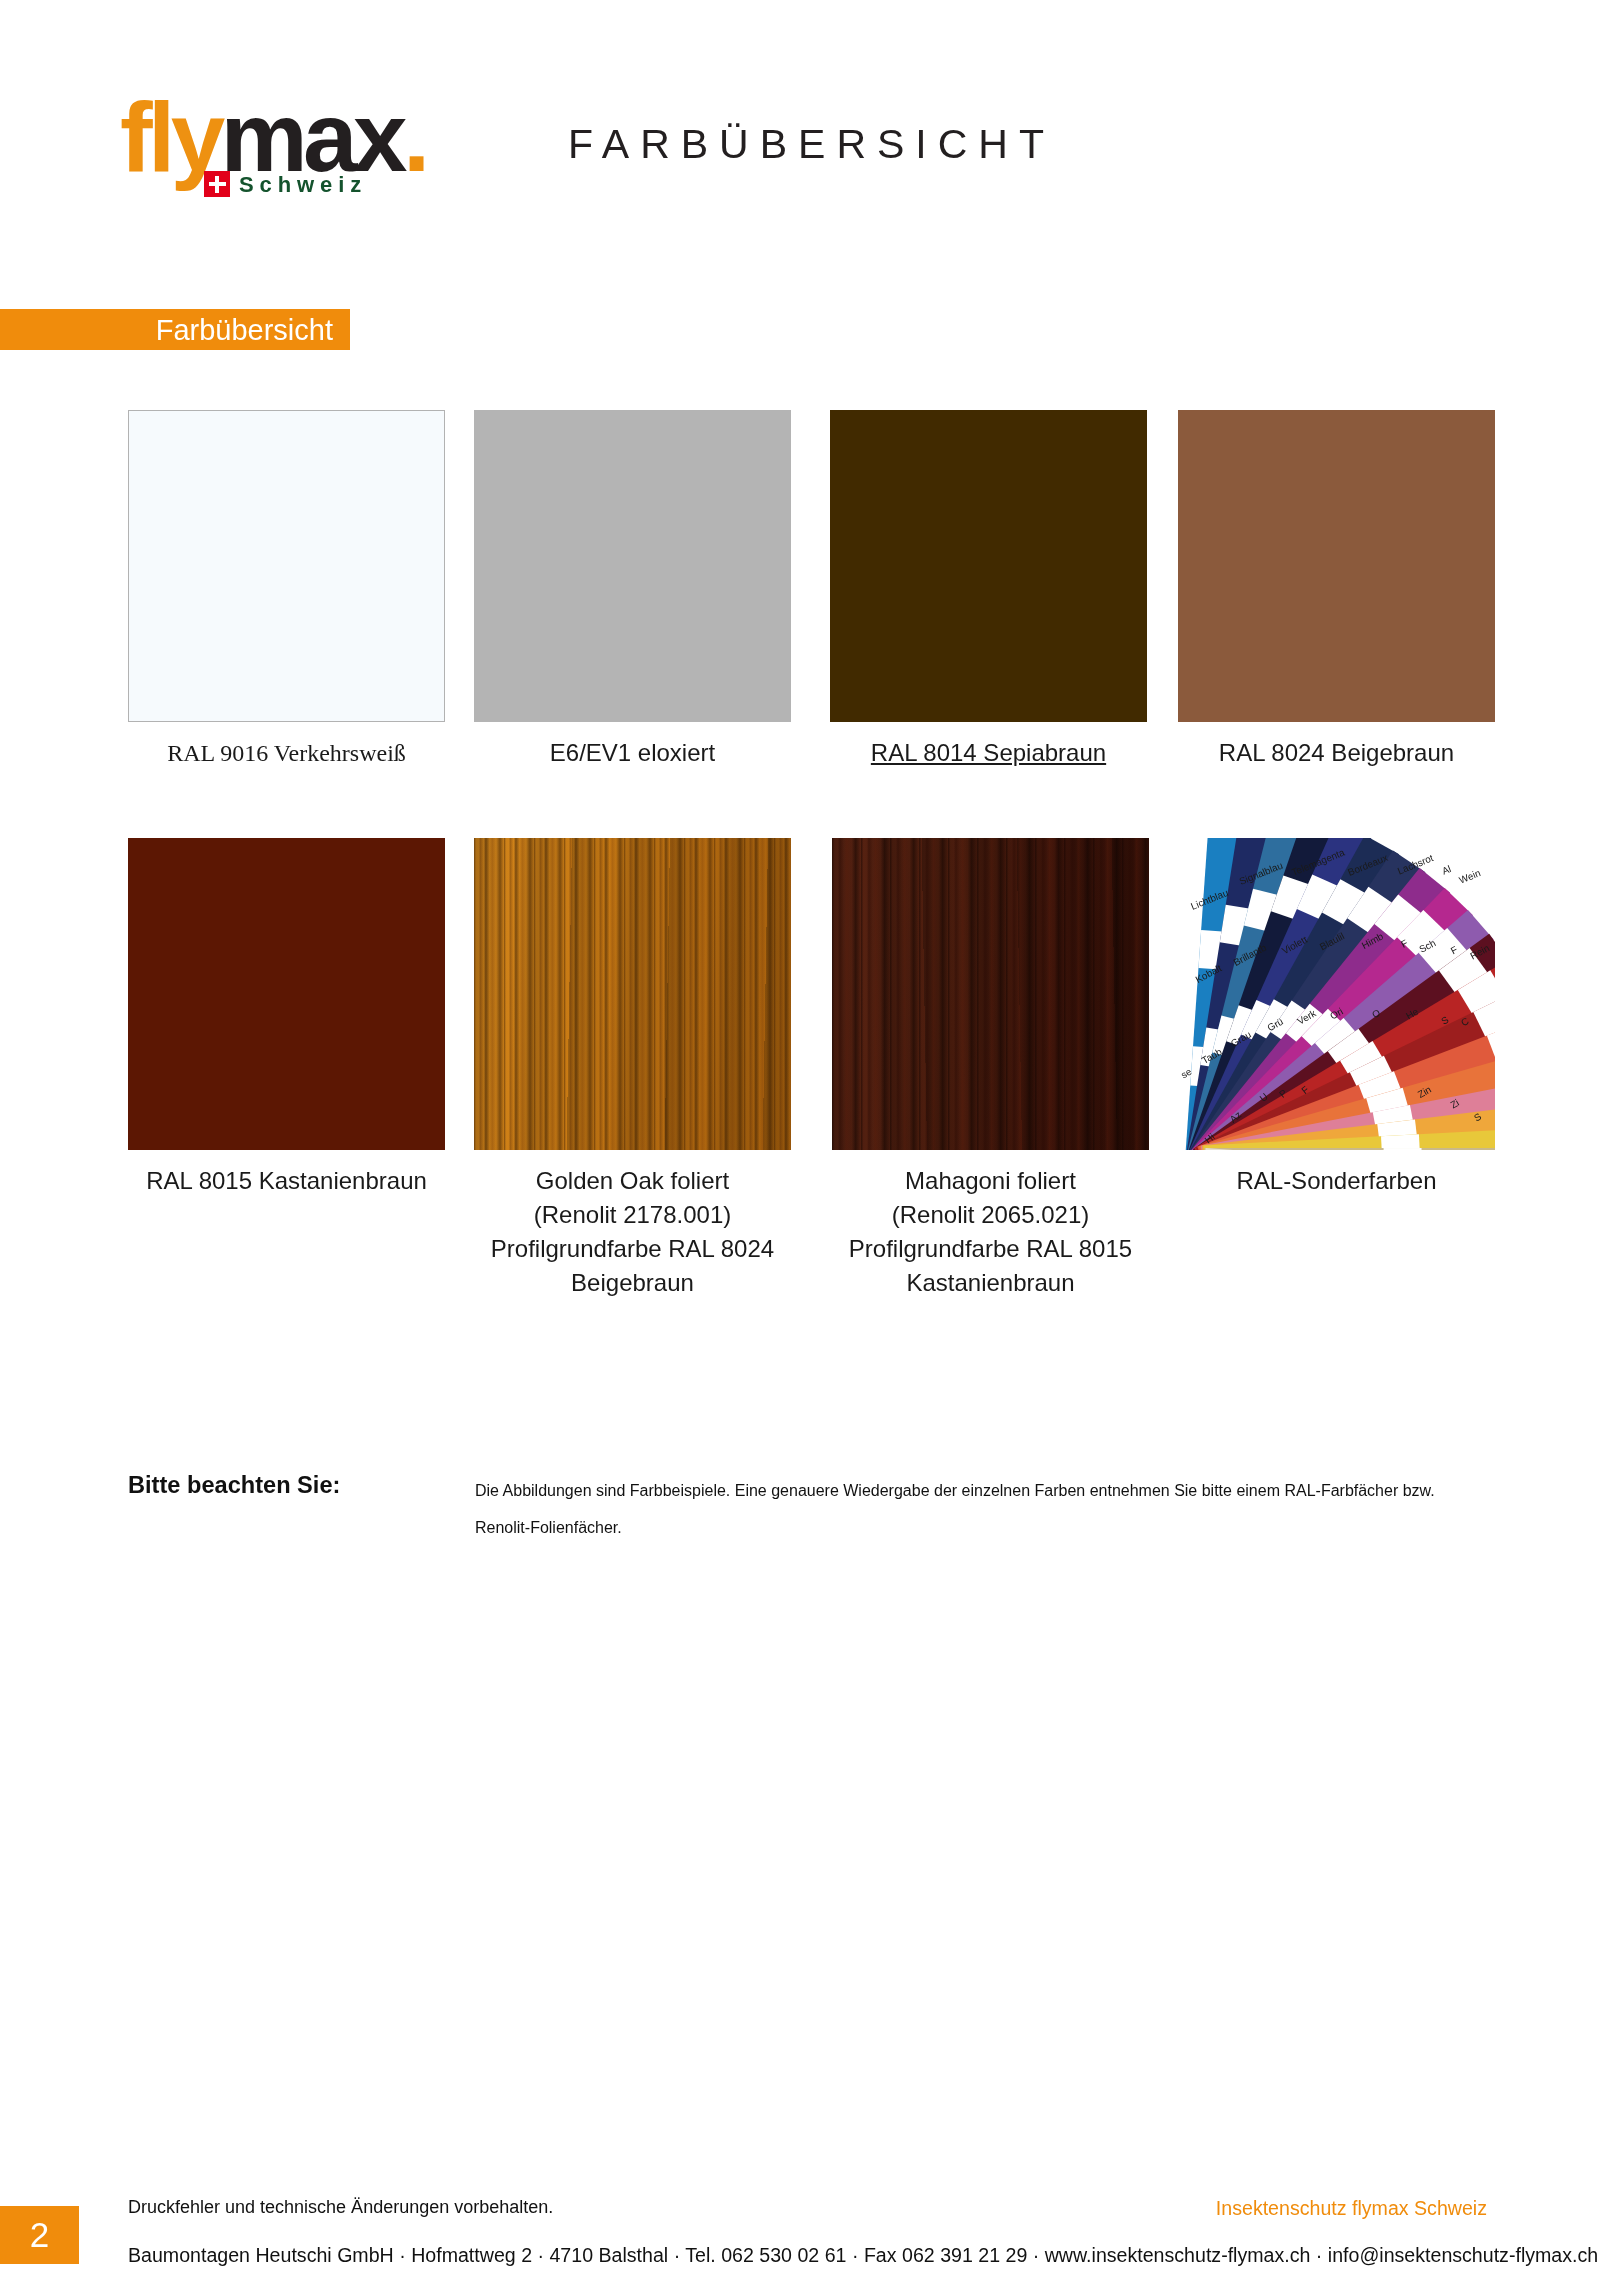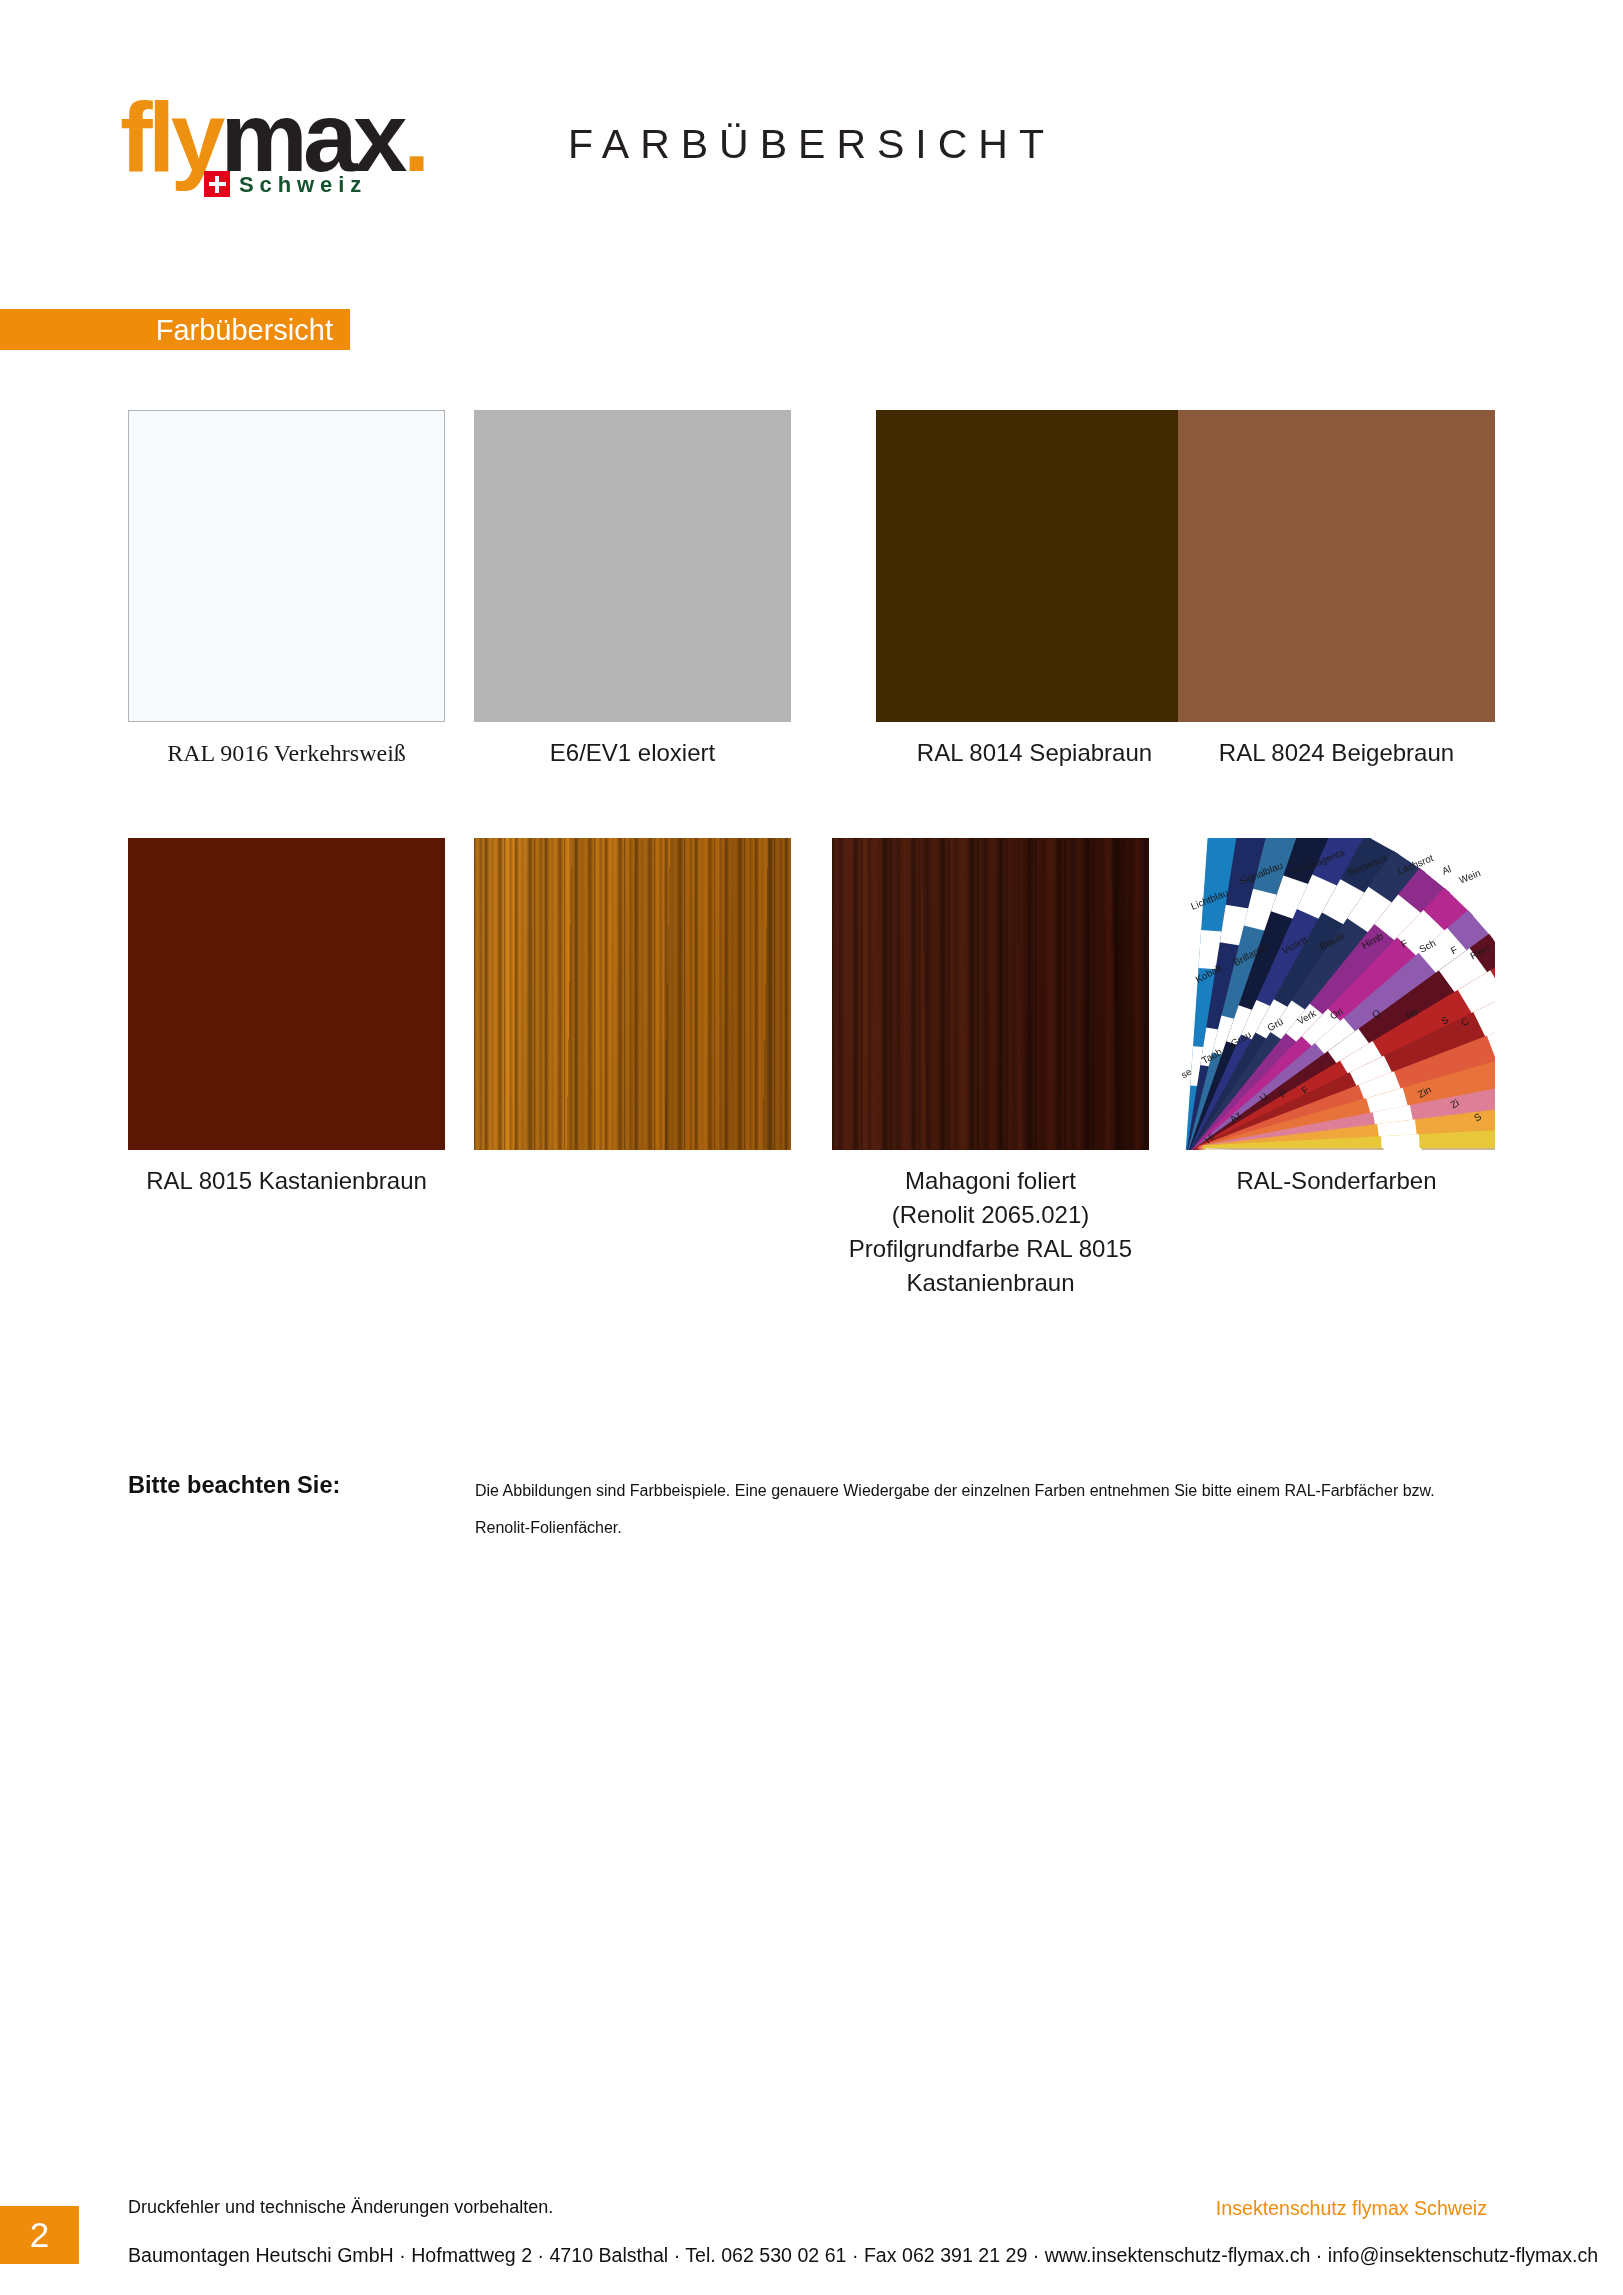--- a/index.html
+++ b/index.html
@@ -153,37 +153,41 @@
   <div class="cell" style="left:128px;top:410px;font-family:Liberation Serif, serif;">
     <div class="swatch bordered" style="background: rgb(246, 250, 253);"></div>
     <div class="caption">RAL 9016 Verkehrsweiß</div>
   </div>
 
   <div class="cell" style="left:474px;top:410px;">
     <div class="swatch" style="background: rgb(180, 180, 180);"></div>
     <div class="caption">E6/EV1 eloxiert</div>
   </div>
 
-  <div class="cell" style="left:876px;top:410px;">
+  <div class="cell" style="left:830px;top:410px;text-decoration:underline;">
     <div class="swatch" style="background: rgb(65, 42, 0);"></div>
     <div class="caption">RAL 8014 Sepiabraun</div>
   </div>
 
   <div class="cell" style="left:1178px;top:410px;">
     <div class="swatch" style="background: rgb(139, 90, 60);"></div>
     <div class="caption">RAL 8024 Beigebraun</div>
   </div>
 
   <div class="cell" style="left:128px;top:838px;">
     <div class="swatch" style="background: rgb(92, 23, 3);"></div>
     <div class="caption">RAL 8015 Kastanienbraun</div>
   </div>
 
   <div class="cell" style="left:474px;top:838px;">
     <div class="swatch wood-oak"></div>
+    <div class="caption">Golden Oak foliert
+(Renolit 2178.001)
+Profilgrundfarbe RAL 8024
+Beigebraun</div>
   </div>
 
   <div class="cell" style="left:826px;top:838px;margin-left:6px;">
     <div class="swatch wood-mahagoni"></div>
     <div class="caption">Mahagoni foliert
 (Renolit 2065.021)
 Profilgrundfarbe RAL 8015
 Kastanienbraun</div>
   </div>
 

